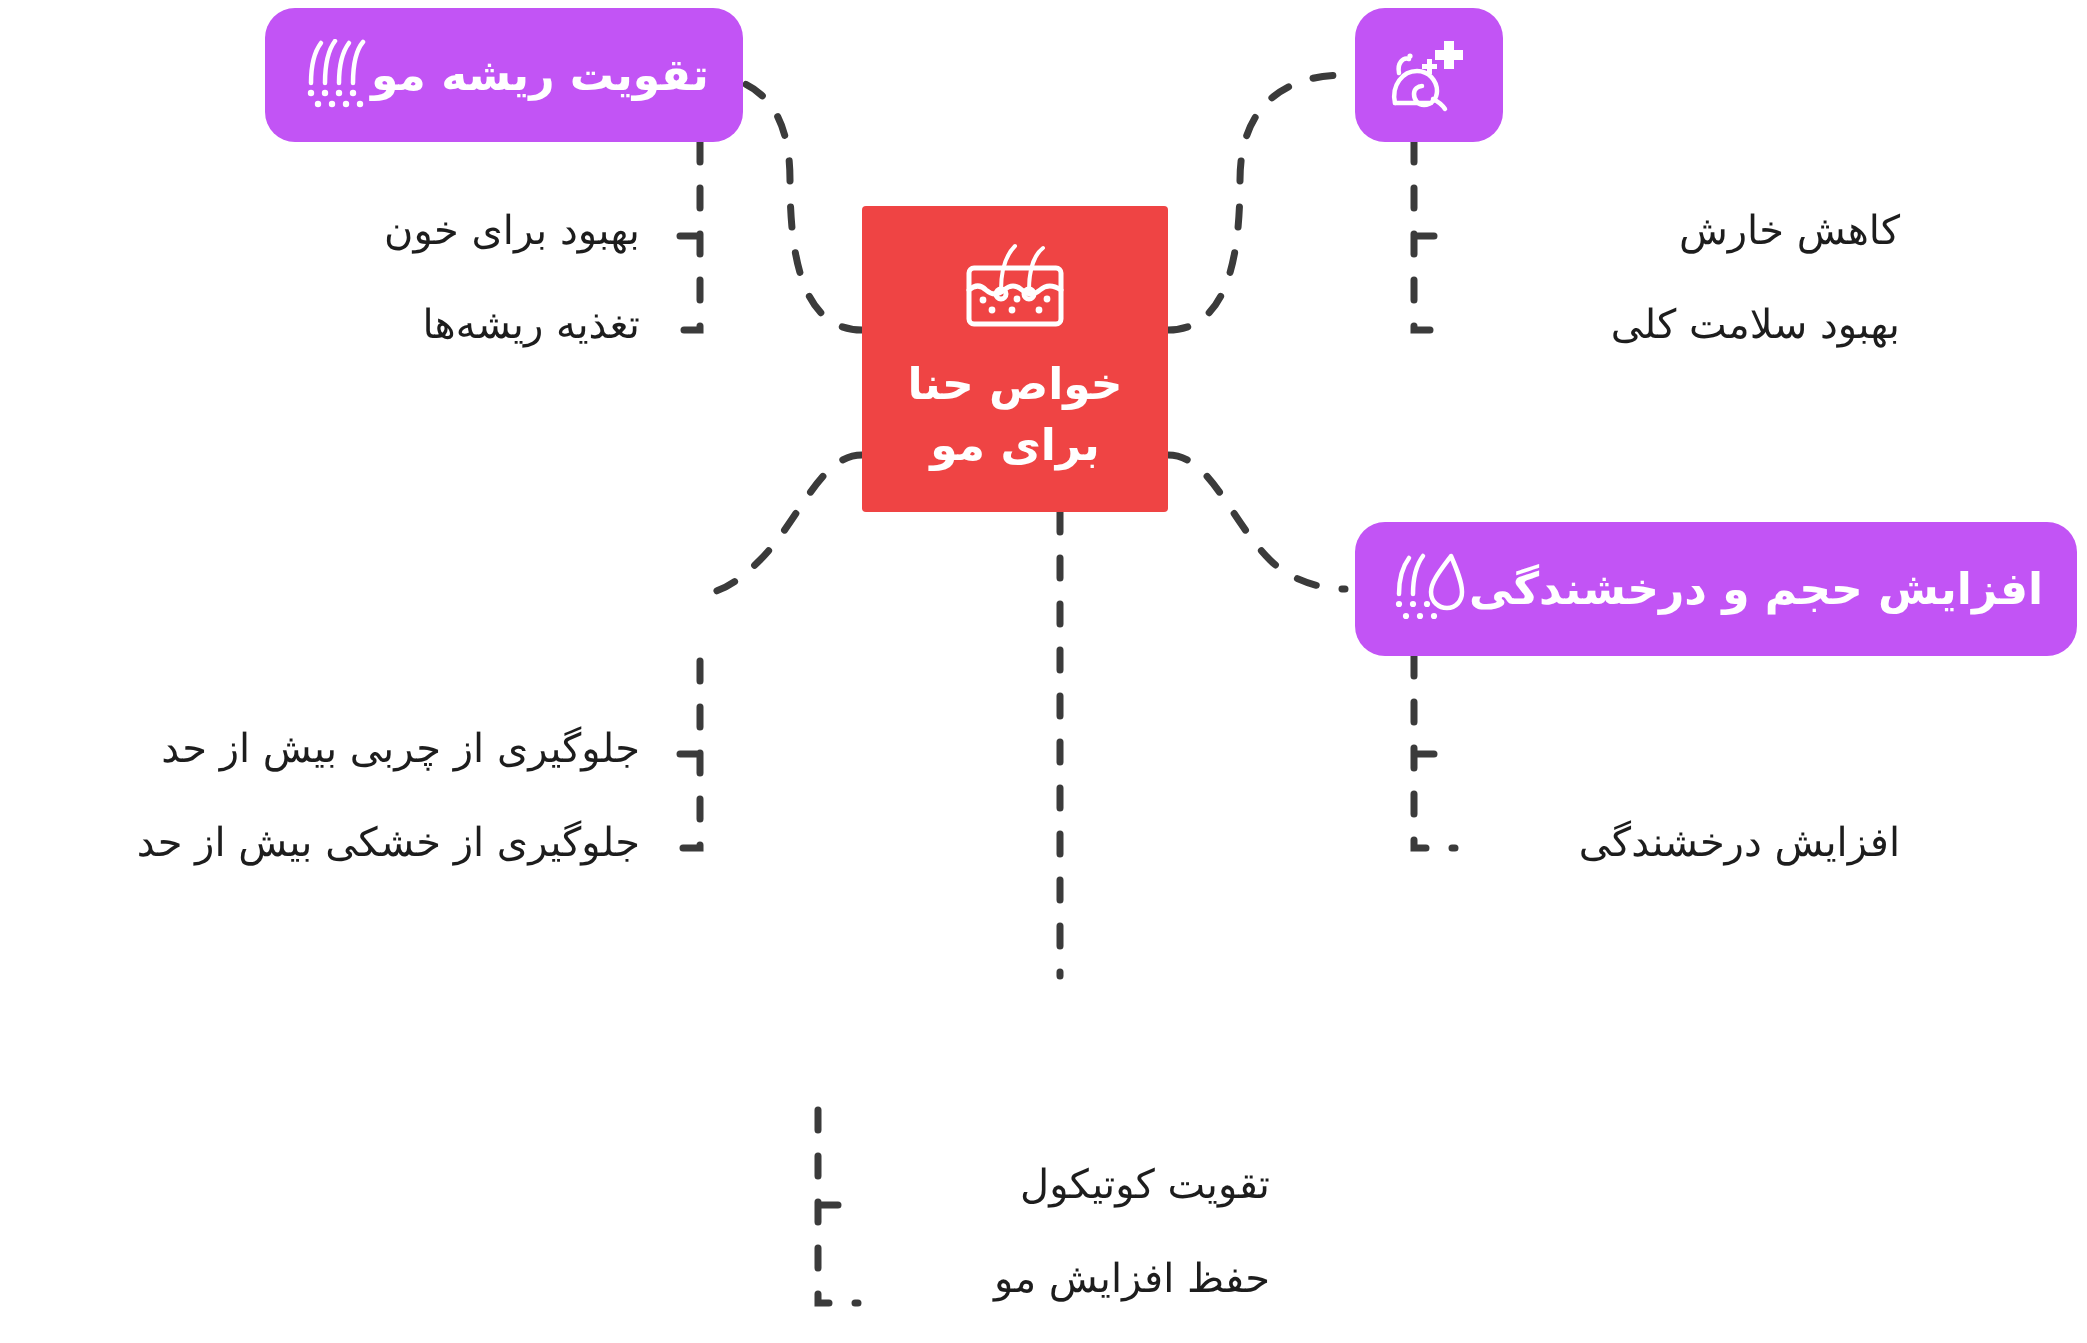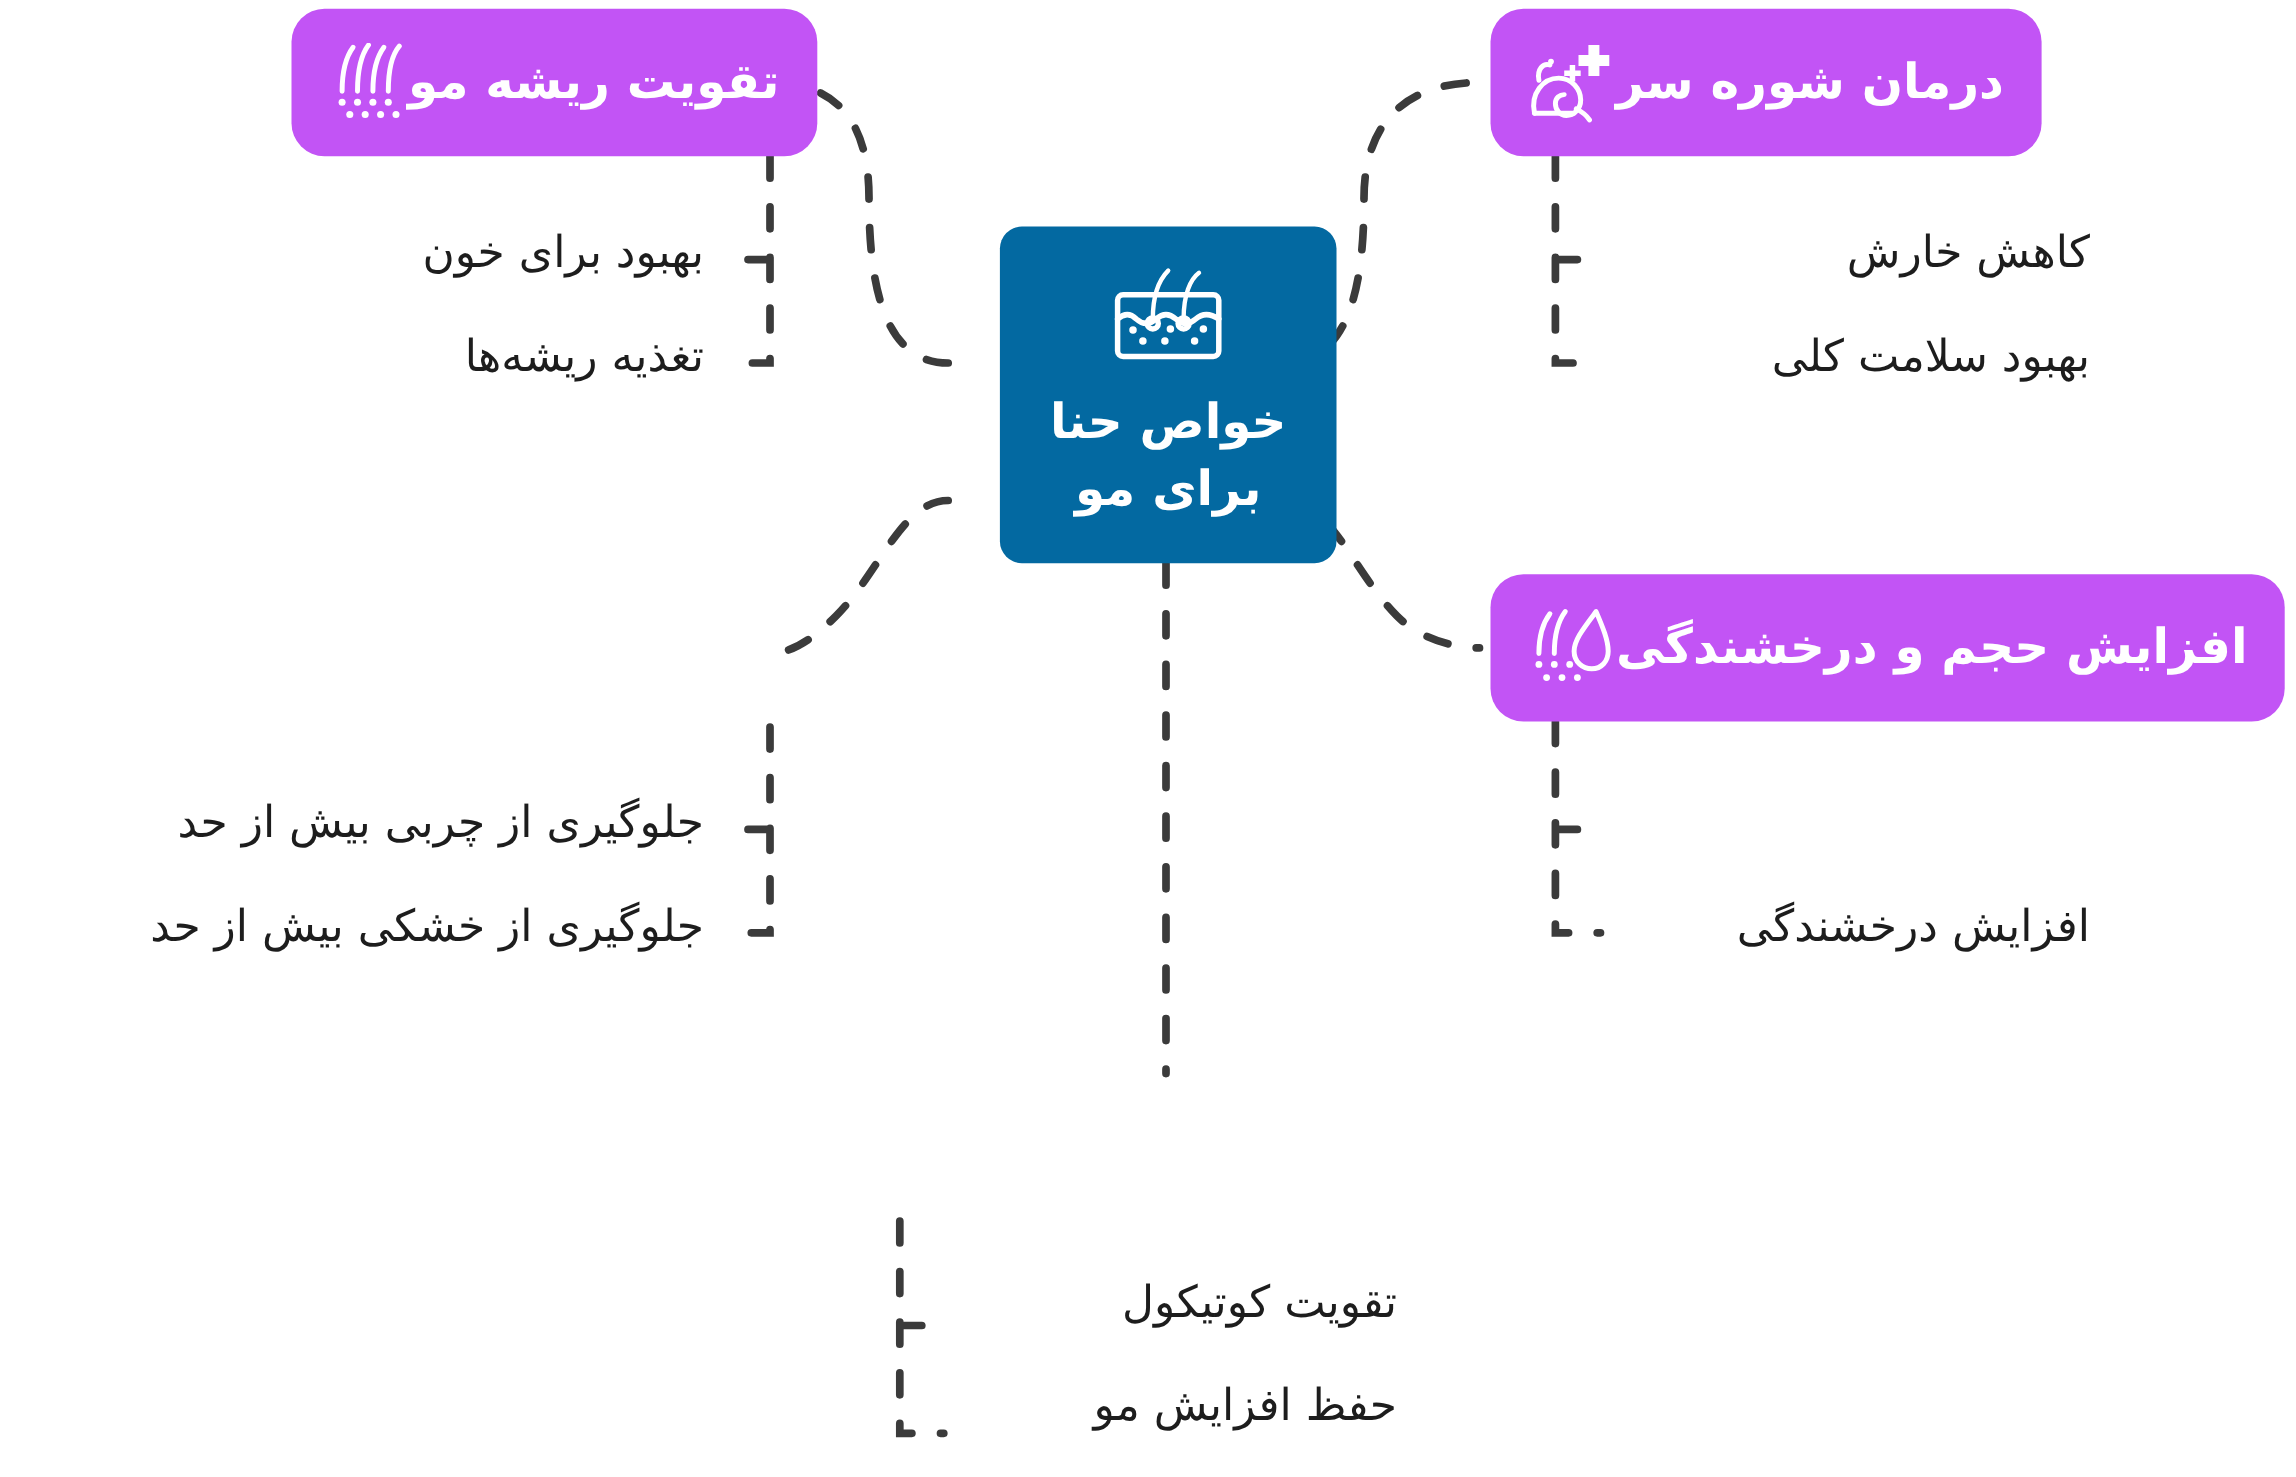--- a/index.html
+++ b/index.html
@@ -57,26 +57,26 @@
     flex: 0 0 auto;
     display: flex;
     align-items: center;
     justify-content: center;
   }
   .node .node-icon svg { display: block; }
 
   
   #central-node {
     position: absolute;
-    left: 909px;
+    left: 862px;
     top: 206px;
     width: 306px;
     height: 306px;
-    border-radius: 20px;
-    background: #0369a1;
+    border-radius: 4px;
+    background: #ef4444;
     color: #ffffff;
     display: flex;
     flex-direction: column;
     align-items: center;
     justify-content: center;
     gap: 26px;
     direction: rtl;
   }
   #central-node .central-icon svg { display: block; }
   #central-node .central-label {
@@ -183,21 +183,20 @@
       <svg width="80" height="76" viewBox="0 0 80 76" xmlns="http://www.w3.org/2000/svg" fill="none" stroke="#ffffff" stroke-width="4.5" stroke-linecap="round" stroke-linejoin="round">
         <path d="M55 4 h10 v9 h9 v10 h-9 v9 h-10 v-9 h-9 v-10 h9 z" fill="#ffffff" stroke="none"></path>
         <path d="M38 22 h5 v5 h5 v5 h-5 v5 h-5 v-5 h-5 v-5 h5 z" fill="#ffffff" stroke="none"></path>
         <path d="M6 66 C 2 48, 14 34, 28 34 C 40 34, 48 44, 48 54 C 48 62, 42 68, 35 68 C 29 68, 25 63, 25 57 C 25 52, 29 49, 33 49"></path>
         <path d="M6 66 h36"></path>
         <path d="M10 36 C 8 26, 14 20, 20 22"></path>
         <circle cx="21" cy="19" r="2.6" fill="#ffffff" stroke="none"></circle>
         <path d="M44 62 q8 4 12 10"></path>
       </svg>
     </span>
-    <span class="node-label">درمان شوره سر</span>
   </div>
   <div class="sub-item" style="left:1470px; top:206px; width:430px;">کاهش خارش</div>
   <div class="sub-item" style="left:1470px; top:300px; width:430px;">بهبود سلامت کلی</div>
 
   <div class="sub-item align-right" style="left:-20px; top:724px; width:660px;">جلوگیری از چربی بیش از حد</div>
   <div class="sub-item align-right" style="left:-20px; top:818px; width:660px;">جلوگیری از خشکی بیش از حد</div>
 
   <div class="node" id="node-volume">
     <span class="node-icon">
       <svg width="80" height="74" viewBox="0 0 80 74" xmlns="http://www.w3.org/2000/svg" fill="none" stroke="#ffffff" stroke-width="4.5" stroke-linecap="round" stroke-linejoin="round">

